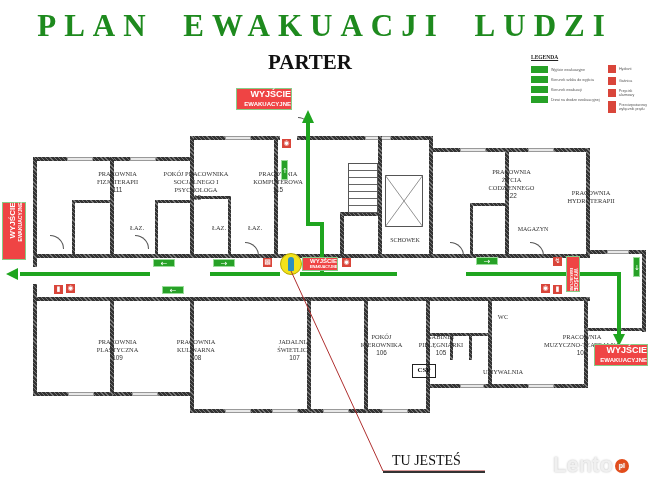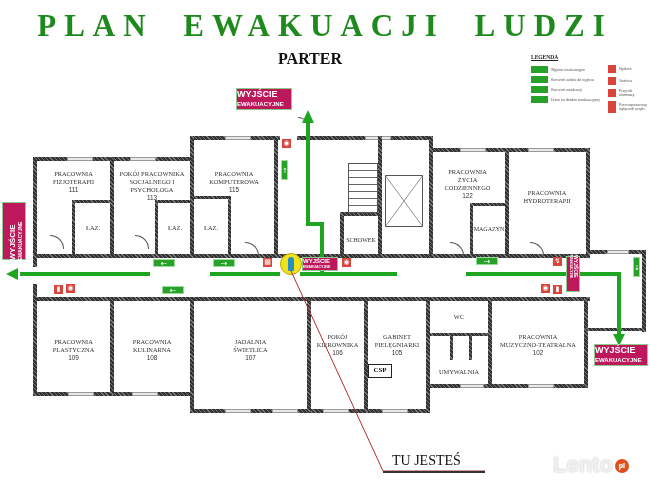--- a/index.html
+++ b/index.html
@@ -1,29 +1,29 @@
 <!DOCTYPE html>
 <html><head>
 <meta charset="utf-8">
 <style>
   html,body{margin:0;padding:0;background:#fff;}
   body{width:650px;height:488px;position:relative;overflow:hidden;font-family:"Liberation Serif",serif;}
   .title{position:absolute;left:0;top:8px;width:650px;text-align:center;color:#1e8a1e;font-weight:bold;font-size:31px;letter-spacing:8px;word-spacing:14px;}
-  .subtitle{position:absolute;left:230px;top:50px;width:160px;text-align:center;font-weight:bold;font-size:16px;color:#111;}
+  .subtitle{position:absolute;left:230px;top:50px;width:160px;text-align:center;font-weight:bold;font-size:21px;color:#111;}
   .legend{position:absolute;left:528px;top:54px;width:120px;height:68px;font-family:"Liberation Sans",sans-serif;font-size:3.6px;color:#555;}
   .legend .lh{position:absolute;left:3px;top:0;font-family:"Liberation Serif",serif;font-weight:bold;font-size:5.5px;color:#222;text-decoration:underline;}
   .lg-item{position:absolute;display:flex;align-items:center;gap:3px;}
   .lg-g{width:17px;height:7px;background:#27a127;}
   .lg-r{width:8px;height:8px;background:#d9453a;}
   .wall{position:absolute;background:repeating-linear-gradient(45deg,#333 0 2px,#777 2px 3px);}
   .win{position:absolute;background:#e8e8e8;border:1px solid #999;box-sizing:border-box;}
-  .room{position:absolute;text-align:center;font-size:6.4px;line-height:8px;color:#333;}
+  .room{position:absolute;text-align:center;font-size:6.4px;line-height:8px;color:#333;margin-left:44px;}
   .room .num{font-family:"Liberation Sans",sans-serif;}
   .green{position:absolute;background:#1fa51f;}
-  .exit{position:absolute;background:#be185d;color:#fff;font-family:"Liberation Sans",sans-serif;font-weight:bold;text-align:left;border:1px solid #8c8;box-sizing:border-box;}
+  .exit{position:absolute;background:#ef4444;color:#fff;font-family:"Liberation Sans",sans-serif;font-weight:bold;text-align:right;border:1px solid #8c8;box-sizing:border-box;}
   .exit .b{display:block;}
   .exit .s{display:block;}
   .sign{position:absolute;background:#27a127;border:1px solid #9d9;box-sizing:border-box;color:#fff;font-size:8px;line-height:7px;text-align:center;font-family:"DejaVu Sans",sans-serif;}
   .red{position:absolute;background:#d9453a;color:#fff;font-size:7px;line-height:9px;text-align:center;width:9px;height:9px;font-family:"DejaVu Sans",sans-serif;}
   .door{position:absolute;border:1px solid #555;border-left:none;border-bottom:none;border-radius:0 100% 0 0;box-sizing:border-box;}
   .youare{position:absolute;left:280px;top:253px;width:20px;height:20px;border-radius:50%;background:#f2e21a;border:1px solid #b8a800;}
   .youare .fig{position:absolute;left:7px;top:3px;width:6px;height:14px;background:#2a8fbf;border-radius:3px 3px 1px 1px;}
   .tu{position:absolute;left:392px;top:453px;font-weight:normal;font-size:14px;color:#111;}
   .tuline{position:absolute;left:383px;top:471px;width:102px;height:1.5px;background:#333;}
   .stairs{position:absolute;left:348px;top:163px;width:30px;height:50px;background:repeating-linear-gradient(180deg,#fff 0 6px,#666 6px 7px);border:1px solid #555;box-sizing:border-box;}

